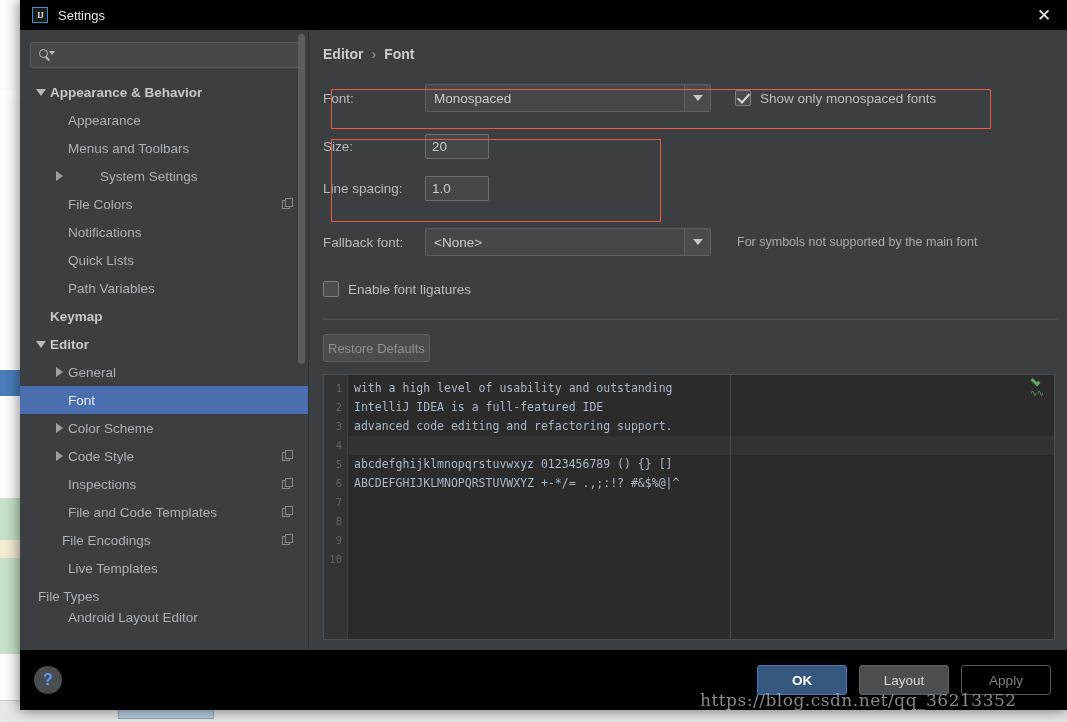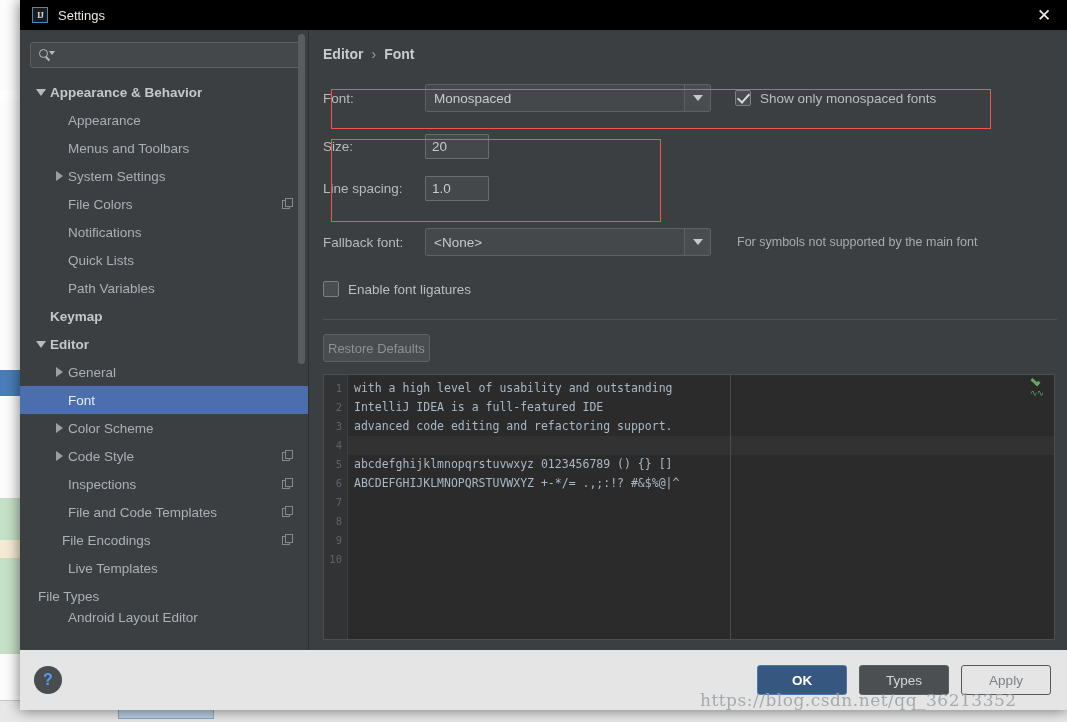--- a/index.html
+++ b/index.html
@@ -20,21 +20,21 @@
   #bg-cream   { left: 0; top: 540px; width: 20px; height: 18px; background: #f5ecd4; }
   #bg-green-2 { left: 0; top: 558px; width: 20px; height: 96px; background: #c6e2c8; }
   #bg-blue-tab{ left: 0; top: 370px; width: 20px; height: 26px; background: #4a7ebb; }
   #bg-tick    { left: 0; top: 90px;  width: 20px; height: 10px; background: #ffffff; }
   #bg-taskbar { left: 0; top: 700px; width: 1067px; height: 22px; background: #e8e8e8; border-top: 1px solid #c8c8c8; }
   #bg-task-item { left: 118px; top: 703px; width: 96px; height: 16px; background: #b9cfe4; border: 1px solid #8fa9c0; }
 
   
   #dialog {
     position: absolute; left: 20px; top: 0; width: 1047px; height: 710px;
-    background: #e5e5e5;
+    background: #000000;
     display: flex; flex-direction: column;
     box-shadow: 0 0 14px rgba(0,0,0,.55);
   }
   #titlebar {
     height: 30px; background: #000000;
     display: flex; align-items: center; padding: 0 0 0 12px;
     flex-shrink: 0;
   }
   #ij-logo {
     width: 16px; height: 16px; border: 1.5px solid #4a88c7;
@@ -280,21 +280,21 @@
             <span class="tree-label">Appearance &amp; Behavior</span>
           </div>
           <div class="tree-row" style="padding-left: 30px;">
             <span class="twisty"></span>
             <span class="tree-label">Appearance</span>
           </div>
           <div class="tree-row" style="padding-left: 30px;">
             <span class="twisty"></span>
             <span class="tree-label">Menus and Toolbars</span>
           </div>
-          <div class="tree-row" style="padding-left: 30px;">
+          <div class="tree-row" style="padding-left: 30px; gap: 32px;">
             <span class="twisty right">
               <i></i>
             </span>
             <span class="tree-label">System Settings</span>
           </div>
           <div class="tree-row" style="padding-left: 30px;">
             <span class="twisty"></span>
             <span class="tree-label">File Colors</span>
             <span class="copy-icon">
               <span class="b b1"></span>
@@ -479,21 +479,21 @@
       </div>
 
       <div style="height:10px;"></div>
     </div>
   </div>
 
   <div id="footer">
     <div id="help-btn">?</div>
     <div id="footer-buttons">
       <span class="dlg-btn primary">OK</span>
-      <span class="dlg-btn normal">Types</span>
+      <span class="dlg-btn normal">Layout</span>
       <span class="dlg-btn disabled">Apply</span>
     </div>
   </div>
 </div>
 
 <div class="annot" style="left:331px; top:89px; width:660px; height:40px;"></div>
 <div class="annot" style="left:331px; top:139px; width:330px; height:83px;"></div>
 
 <div id="watermark">https://blog.csdn.net/qq_36213352</div>
 

